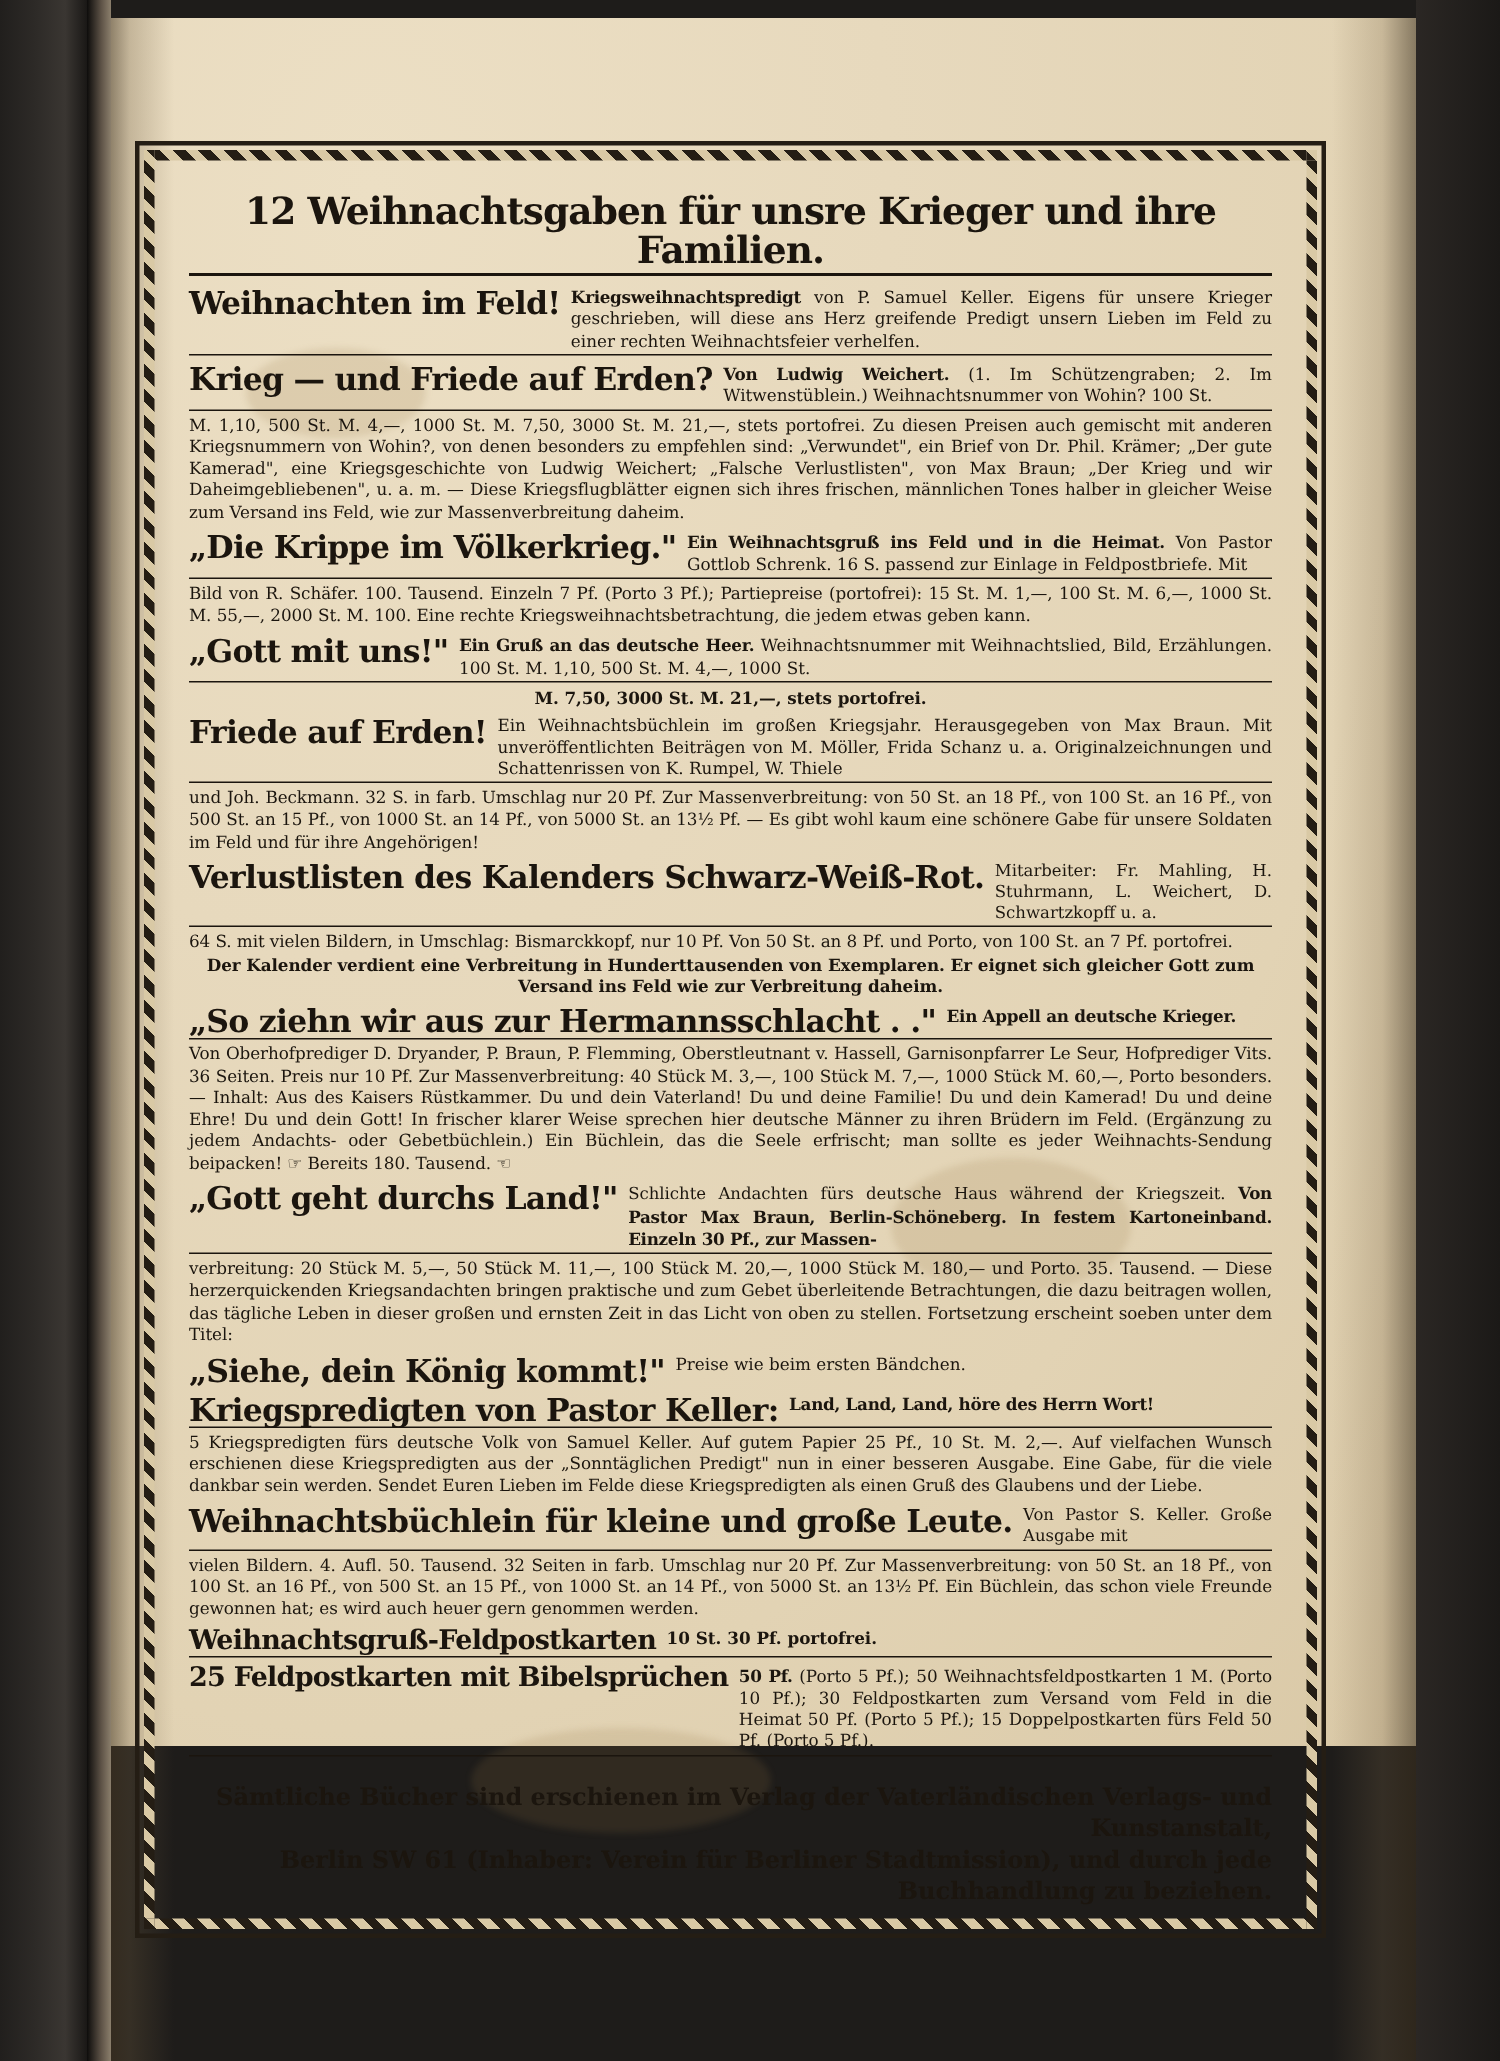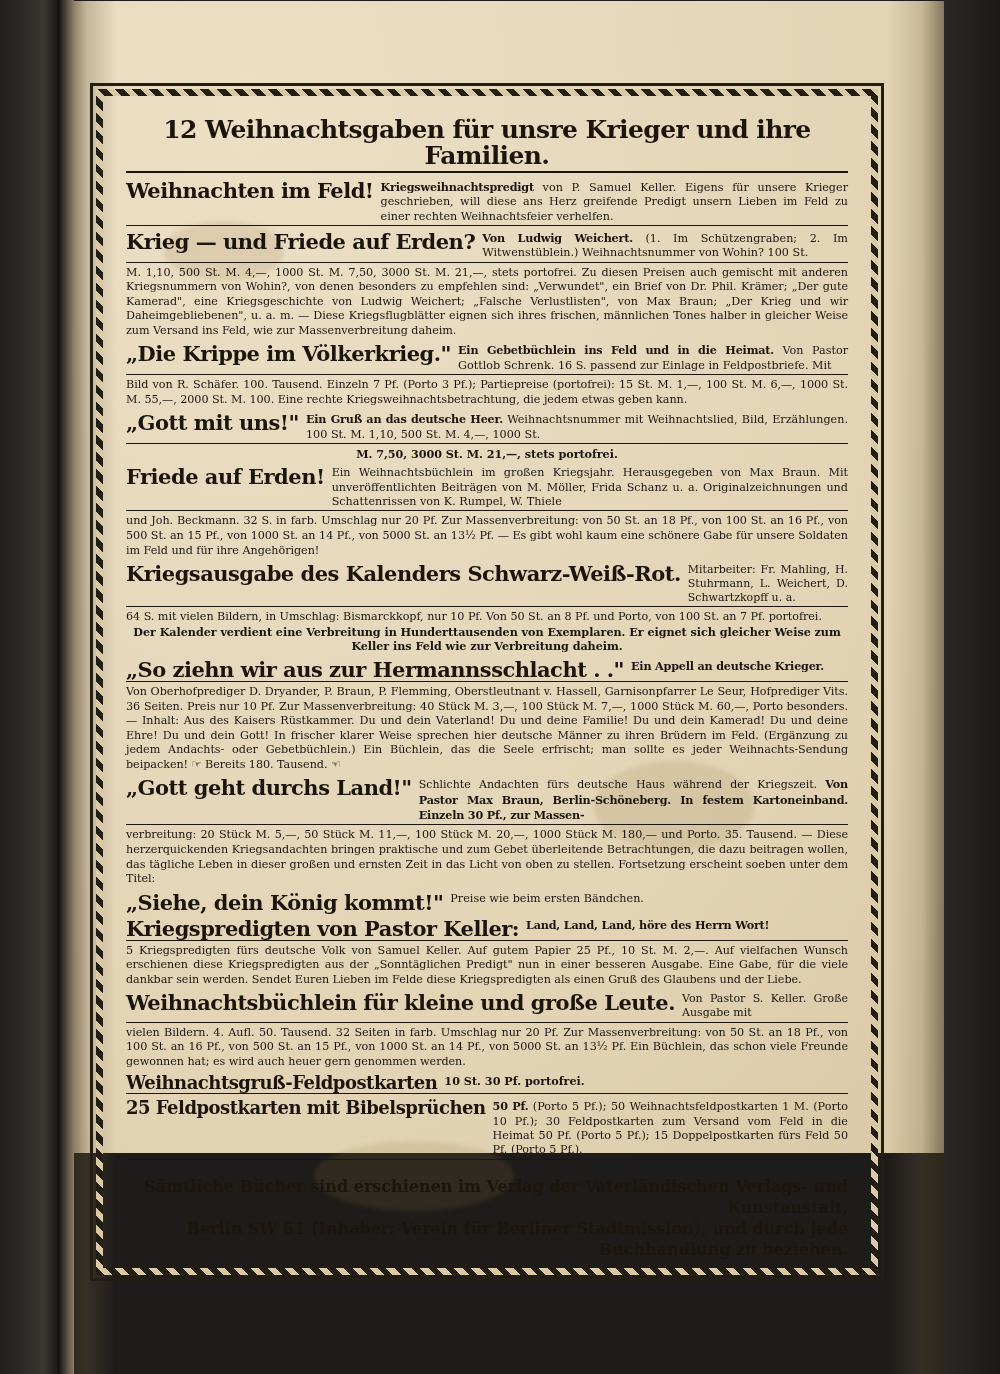--- a/index.html
+++ b/index.html
@@ -28,21 +28,21 @@
     background: linear-gradient(to right, #211f1d 0%, #2d2a27 40%, #3a3632 75%, #1a1816 100%);
   }
   .spine-edge {
     position: absolute;
     left: 58px; top: 0;
     width: 16px; height: 1374px;
     background: linear-gradient(to right, #0d0c0b 0%, #5e5347 60%, #8b7f6c 100%);
   }
   .page {
     position: absolute;
-    left: 74px; top: 1px;
+    left: 74px; top: 12px;
     width: 870px; height: 1152px;
     background:
       radial-gradient(ellipse at 20% 10%, #ecdfc4 0%, #e7d9bd 35%, #e2d3b4 70%, #d9c8a6 100%);
   }
   .page-right-shadow {
     position: absolute;
     right: 0; top: 0;
     width: 56px; height: 1374px;
     background: linear-gradient(to right, rgba(120,100,70,0) 0%, rgba(120,100,70,0.25) 60%, rgba(60,48,30,0.55) 100%);
   }
@@ -185,21 +185,21 @@
           <div class="lead title fraktur">Krieg — und Friede auf Erden?</div>
           <div class="rest side"><span class="b fraktur">Von Ludwig Weichert.</span> <span>(1. Im Schützengraben; 2. Im Witwenstüblein.)  Weihnachtsnummer von Wohin?   100 St.</span></div>
         </div>
         <div class="rule"></div>
         <div class="body">M. 1,10, 500 St. M. 4,—, 1000 St. M. 7,50, 3000 St. M. 21,—, stets portofrei. Zu diesen Preisen auch gemischt mit anderen Kriegsnummern von Wohin?, von denen besonders zu empfehlen sind: „Verwundet", ein Brief von Dr. Phil. Krämer; „Der gute Kamerad", eine Kriegsgeschichte von Ludwig Weichert; „Falsche Verlustlisten", von Max Braun; „Der Krieg und wir Daheimgebliebenen", u. a. m. — Diese Kriegsflugblätter eignen sich ihres frischen, männlichen Tones halber in gleicher Weise zum Versand ins Feld, wie zur Massenverbreitung daheim.</div>
       </div>
 
       <div class="blk">
         <div class="row">
           <div class="lead title fraktur">„Die Krippe im Völkerkrieg."</div>
-          <div class="rest side"><span class="b fraktur">Ein Gebetbüchlein ins Feld und in die Heimat.</span> <span>Von Pastor Gottlob Schrenk. 16 S. passend zur Einlage in Feldpostbriefe.  Mit</span></div>
+          <div class="rest side"><span class="b fraktur">Ein Weihnachtsgruß ins Feld und in die Heimat.</span> <span>Von Pastor Gottlob Schrenk. 16 S. passend zur Einlage in Feldpostbriefe.  Mit</span></div>
         </div>
         <div class="rule"></div>
         <div class="body">Bild von R. Schäfer. 100. Tausend.  Einzeln 7 Pf. (Porto 3 Pf.); Partiepreise (portofrei): 15 St. M. 1,—, 100 St. M. 6,—, 1000 St. M. 55,—, 2000 St. M. 100. Eine rechte Kriegsweihnachtsbetrachtung, die jedem etwas geben kann.</div>
       </div>
 
       <div class="blk">
         <div class="row">
           <div class="lead title fraktur">„Gott mit uns!"</div>
           <div class="rest side"><span class="b fraktur">Ein Gruß an das deutsche Heer.</span> <span>Weihnachtsnummer mit Weihnachtslied, Bild, Erzählungen.   100 St. M. 1,10,  500 St. M. 4,—, 1000 St.</span></div>
         </div>
@@ -211,26 +211,26 @@
         <div class="row">
           <div class="lead title fraktur">Friede auf Erden!</div>
           <div class="rest side">Ein Weihnachtsbüchlein im großen Kriegsjahr. Herausgegeben von Max Braun.  Mit unveröffentlichten Beiträgen von M. Möller, Frida Schanz u. a.  Originalzeichnungen und Schattenrissen von K. Rumpel, W. Thiele</div>
         </div>
         <div class="rule"></div>
         <div class="body">und Joh. Beckmann. 32 S. in farb. Umschlag nur 20 Pf.  Zur Massenverbreitung: von 50 St. an 18 Pf., von 100 St. an 16 Pf., von 500 St. an 15 Pf., von 1000 St. an 14 Pf., von 5000 St. an 13½ Pf. — Es gibt wohl kaum eine schönere Gabe für unsere Soldaten im Feld und für ihre Angehörigen!</div>
       </div>
 
       <div class="blk">
         <div class="row">
-          <div class="lead title fraktur">Kriegsausgabe des Kalenders Schwarz-Weiß-Rot.</div>
+          <div class="lead title fraktur">Verlustlisten des Kalenders Schwarz-Weiß-Rot.</div>
           <div class="rest side tiny">Mitarbeiter: Fr. Mahling, H. Stuhrmann, L. Weichert, D. Schwartzkopff u. a.</div>
         </div>
         <div class="rule"></div>
         <div class="body">64 S. mit vielen Bildern, in Umschlag: Bismarckkopf, nur 10 Pf.  Von 50 St. an 8 Pf. und Porto, von 100 St. an 7 Pf. portofrei.</div>
-        <div class="body center b">Der Kalender verdient eine Verbreitung in Hunderttausenden von Exemplaren. Er eignet sich gleicher Weise zum Keller ins Feld wie zur Verbreitung daheim.</div>
+        <div class="body center b">Der Kalender verdient eine Verbreitung in Hunderttausenden von Exemplaren. Er eignet sich gleicher Gott zum Versand ins Feld wie zur Verbreitung daheim.</div>
       </div>
 
       <div class="blk">
         <div class="row">
           <div class="lead title fraktur">„So ziehn wir aus zur Hermannsschlacht . ."</div>
           <div class="rest side b fraktur">Ein Appell an deutsche Krieger.</div>
         </div>
         <div class="rule"></div>
         <div class="body">Von Oberhofprediger D. Dryander, P. Braun, P. Flemming, Oberstleutnant v. Hassell, Garnisonpfarrer Le Seur, Hofprediger Vits.  36 Seiten.  Preis nur 10 Pf.  Zur Massenverbreitung: 40 Stück M. 3,—, 100 Stück M. 7,—, 1000 Stück M. 60,—, Porto besonders. — Inhalt:  Aus des Kaisers Rüstkammer.  Du und dein Vaterland!  Du und deine Familie!  Du und dein Kamerad!  Du und deine Ehre!  Du und dein Gott!  In frischer klarer Weise sprechen hier deutsche Männer zu ihren Brüdern im Feld. (Ergänzung zu jedem Andachts- oder Gebetbüchlein.)  Ein Büchlein, das die Seele erfrischt; man sollte es jeder Weihnachts-Sendung beipacken!  ☞ Bereits 180. Tausend. ☜</div>
       </div>

